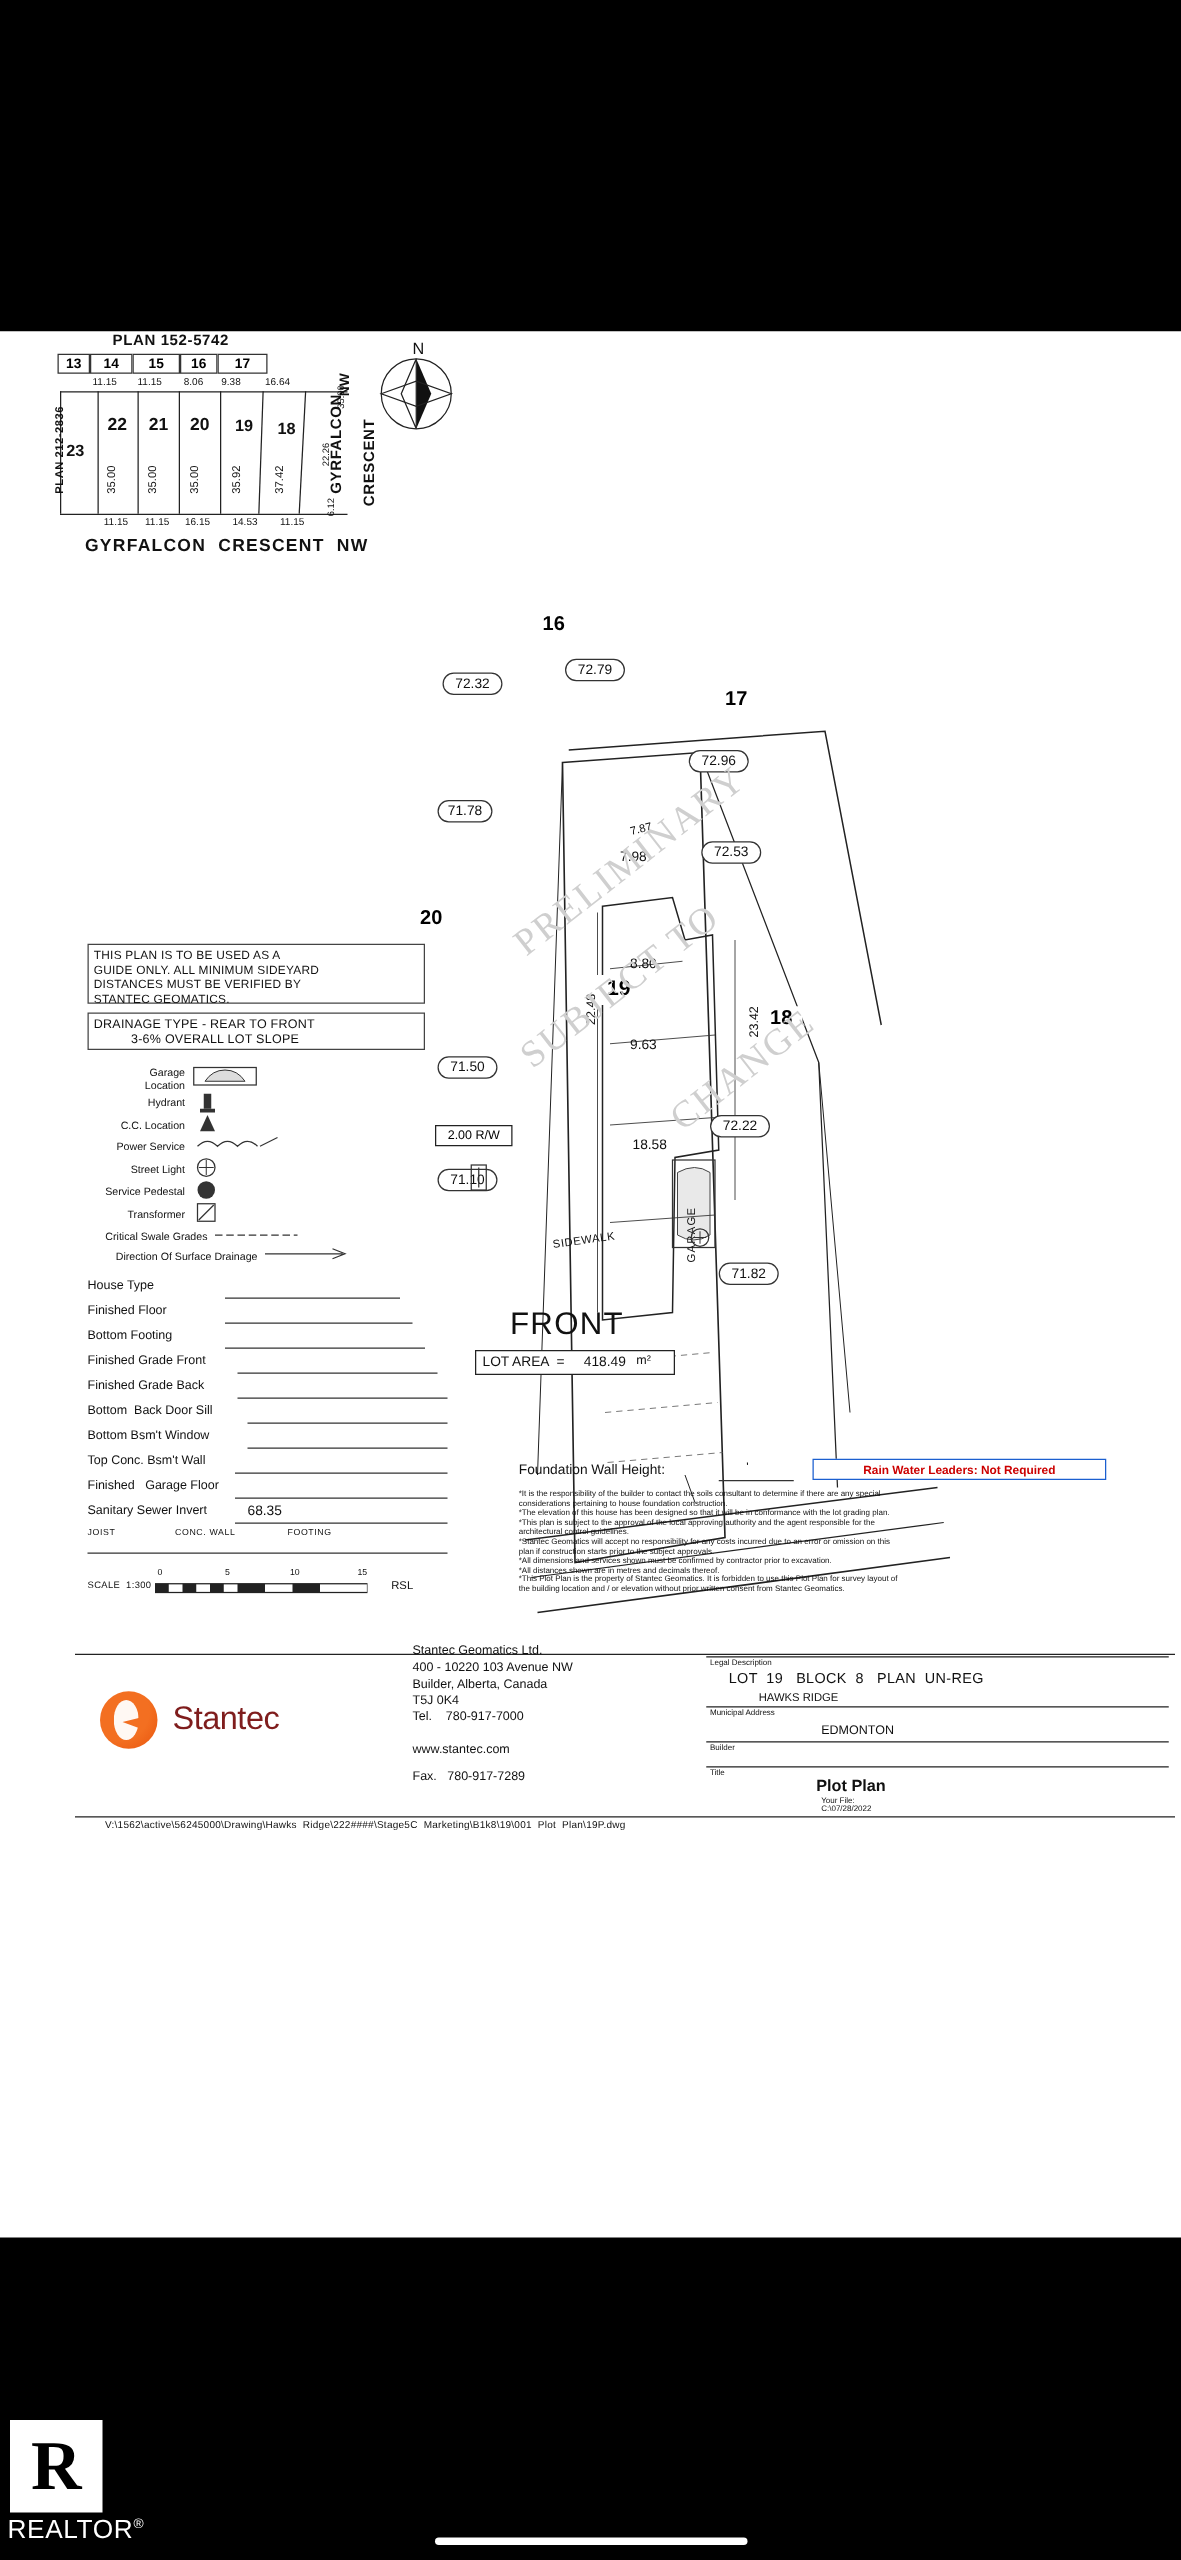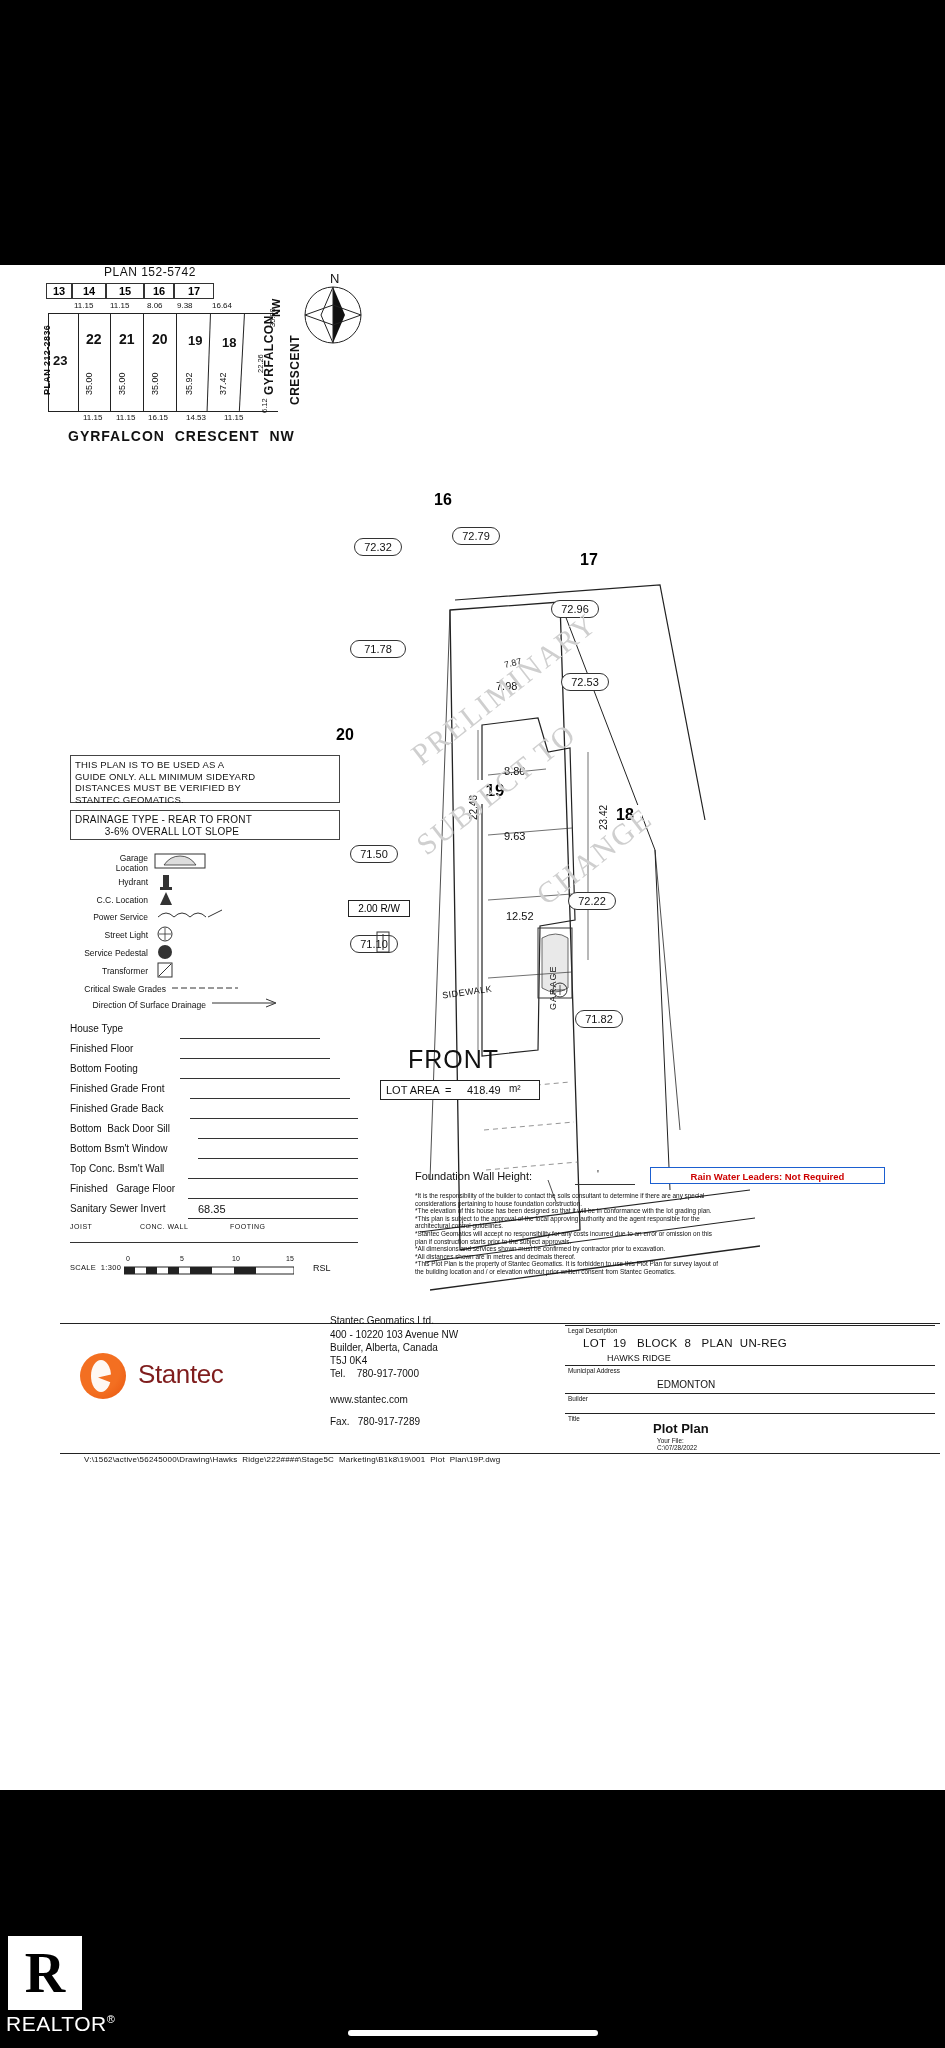--- a/index.html
+++ b/index.html
@@ -208,21 +208,21 @@
 </style>
 </head>
 <body>
 
 <div class="screen">
 
   <div class="sheet">
 
     <div class="box" id="keyplan">
 
-      <div class="t" style="left:66px;top:0px;font-size:12px;font-weight:normal;letter-spacing:.5px;">PLAN 152-5742</div>
+      <div class="t" style="left:52px;top:0px;font-size:12px;font-weight:bold;letter-spacing:.5px;">PLAN 152-5742</div>
 
       <div class="box lotnum" style="left:8px;top:18px;width:26px;height:16px;">13</div>
       <div class="box lotnum" style="left:34px;top:18px;width:34px;height:16px;">14</div>
       <div class="box lotnum" style="left:68px;top:18px;width:38px;height:16px;">15</div>
       <div class="box lotnum" style="left:106px;top:18px;width:30px;height:16px;">16</div>
       <div class="box lotnum" style="left:136px;top:18px;width:40px;height:16px;">17</div>
 
       <div class="t" style="left:36px;top:36px;font-size:8px;">11.15</div>
       <div class="t" style="left:72px;top:36px;font-size:8px;">11.15</div>
       <div class="t" style="left:109px;top:36px;font-size:8px;">8.06</div>
@@ -317,32 +317,32 @@
 
       <div class="box lotnum" style="left:6px;top:0px;width:34px;height:22px;font-size:16px;line-height:20px;border:none;">16</div>
       <div class="box lotnum" style="left:152px;top:60px;width:34px;height:22px;font-size:16px;line-height:20px;border:none;">17</div>
       <div class="box lotnum" style="left:188px;top:315px;width:34px;height:22px;font-size:16px;line-height:20px;border:none;">18</div>
       <div class="box lotnum" style="left:-92px;top:235px;width:34px;height:22px;font-size:16px;line-height:20px;border:none;">20</div>
       <div class="box lotnum" style="left:55px;top:290px;width:40px;height:24px;font-size:17px;line-height:22px;border:none;">19</div>
 
       <div class="box elev" style="left:-66px;top:48px;width:48px;height:18px;">72.32</div>
       <div class="box elev" style="left:32px;top:37px;width:48px;height:18px;">72.79</div>
       <div class="box elev" style="left:131px;top:110px;width:48px;height:18px;">72.96</div>
-      <div class="box elev" style="left:-70px;top:150px;width:56px;height:18px;">71.78</div>
+      <div class="box elev" style="left:-70px;top:150px;width:44px;height:18px;">71.78</div>
       <div class="box elev" style="left:141px;top:183px;width:48px;height:18px;">72.53</div>
       <div class="box elev" style="left:-70px;top:355px;width:48px;height:18px;">71.50</div>
       <div class="box elev" style="left:148px;top:402px;width:48px;height:18px;">72.22</div>
       <div class="box elev" style="left:-70px;top:445px;width:48px;height:18px;">71.10</div>
       <div class="box elev" style="left:155px;top:520px;width:48px;height:18px;">71.82</div>
 
       <div class="t" style="left:84px;top:168px;font-size:9px;transform:rotate(-14deg);">7.87</div>
       <div class="t" style="left:76px;top:190px;font-size:11px;">7.98</div>
       <div class="t" style="left:84px;top:275px;font-size:11px;">8.80</div>
       <div class="t" style="left:84px;top:340px;font-size:11px;">9.63</div>
-      <div class="t" style="left:86px;top:420px;font-size:11px;">12.52</div>
+      <div class="t" style="left:86px;top:420px;font-size:11px;">18.58</div>
 
       <div class="vdim" style="left:48px;top:330px;font-size:10px;">22.48</div>
       <div class="vdim" style="left:178px;top:340px;font-size:10px;">23.42</div>
 
       <div class="vdim" style="left:128px;top:520px;font-size:9px;letter-spacing:1px;">GARAGE</div>
 
       <div class="box bordered" style="left:-72px;top:410px;width:62px;height:17px;text-align:center;font-size:10px;line-height:15px;">2.00 R/W</div>
 
       <div class="t" style="left:22px;top:497px;font-size:9px;transform:rotate(-8deg);letter-spacing:.5px;">SIDEWALK</div>
 

